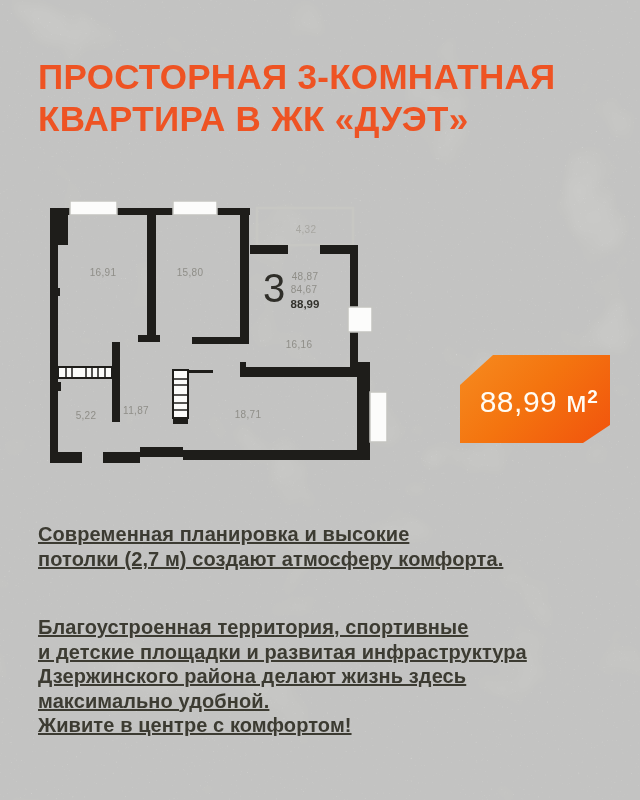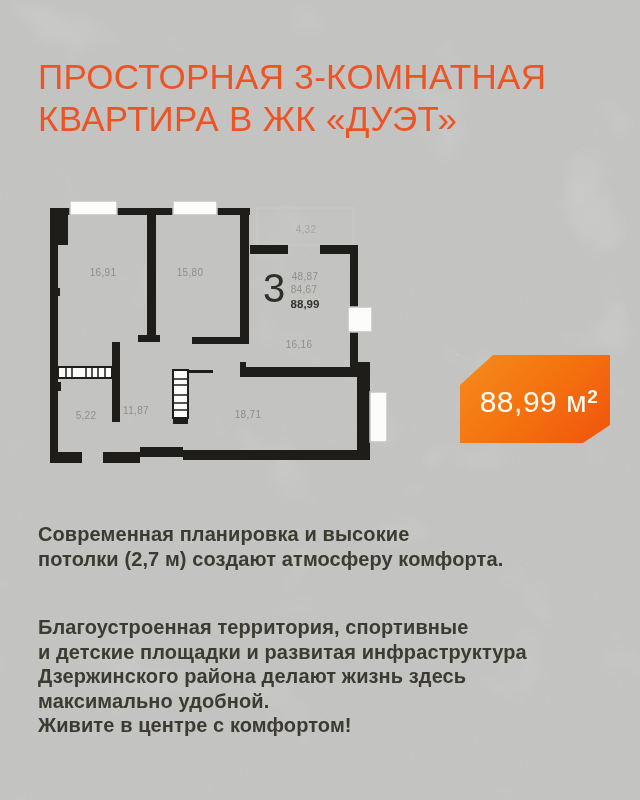--- a/index.html
+++ b/index.html
@@ -6,21 +6,21 @@
   body {
     width:640px; height:800px;
     background:#eaeae8;
     font-family:"Liberation Sans","DejaVu Sans",sans-serif;
     position:relative; overflow:hidden;
   }
   .texture { position:absolute; left:0; top:0; z-index:0; pointer-events:none; }
 
   .title {
     position:absolute; left:38px; top:56px; margin:0; z-index:2;
-    font-size:35px; line-height:42px; font-weight:400;
+    font-size:35px; line-height:42px; font-weight:700;
     color:#EE5323; letter-spacing:0.3px; white-space:pre-line;
   }
 
   .plan { position:absolute; left:35px; top:188px; z-index:2; }
   .plan text { font-family:"Liberation Sans","DejaVu Sans",sans-serif; text-anchor:middle; }
   .lbl   { font-size:10px; fill:#8F8E88; letter-spacing:0.3px; }
   .lbl-light { font-size:10px; fill:#A7A6A1; letter-spacing:0.3px; }
   .big3  { font-size:40px; font-weight:200; fill:#2F2E29; }
   .total { font-size:11.5px; font-weight:700; fill:#33322C; }
 
@@ -29,21 +29,21 @@
     background:linear-gradient(135deg,#F68B1F 0%,#F4740F 45%,#F1510D 100%);
     clip-path:polygon(33px 0, 150px 0, 150px 70px, 123px 88px, 0 88px, 0 30px);
     display:flex; align-items:center; justify-content:center;
   }
   .badge-text { color:#FFFCF4; font-size:30px; font-weight:500; letter-spacing:0.5px; padding-top:6px; }
   .badge-text sup { font-size:19px; font-weight:700; vertical-align:9px; }
 
   .body-text {
     position:absolute; left:38px; z-index:2; margin:0;
     font-size:20px; font-weight:700; color:#3C3B32;
-    line-height:24.5px; white-space:pre-line; letter-spacing:0.1px;
+    line-height:24.5px; white-space:pre-line; letter-spacing:0.1px;text-decoration:underline;
   }
   .p1 { top:522px; }
   .p2 { top:615px; }
 </style>
 </head>
 <body>
 
 <svg class="texture" width="640" height="800" aria-hidden="true">
   <defs>
     <filter id="paperNoise" x="0" y="0" width="100%" height="100%">

